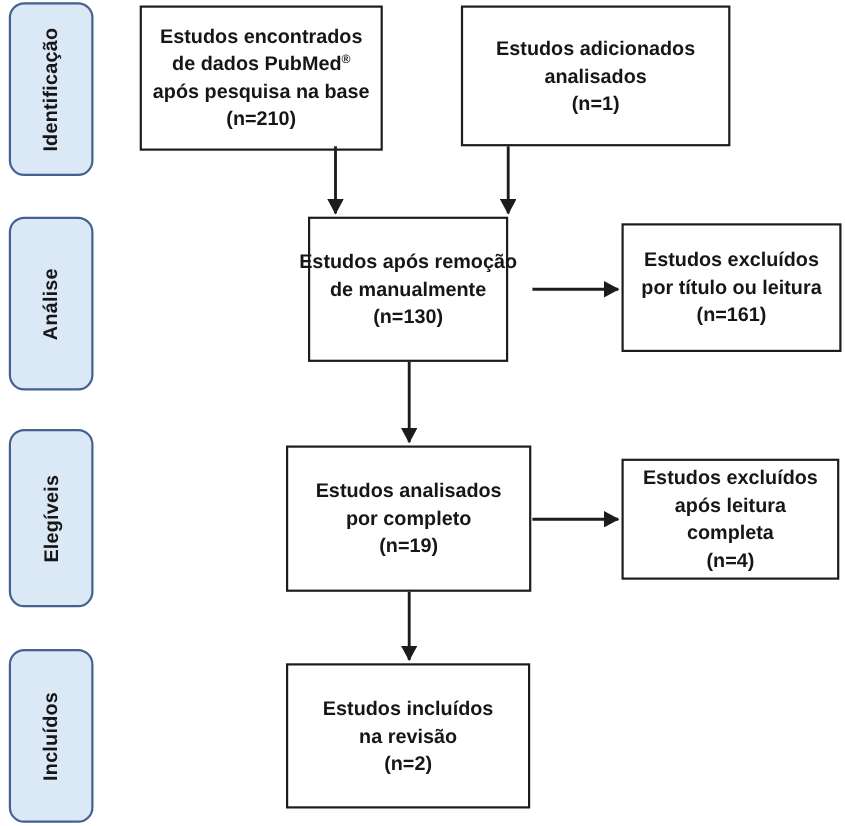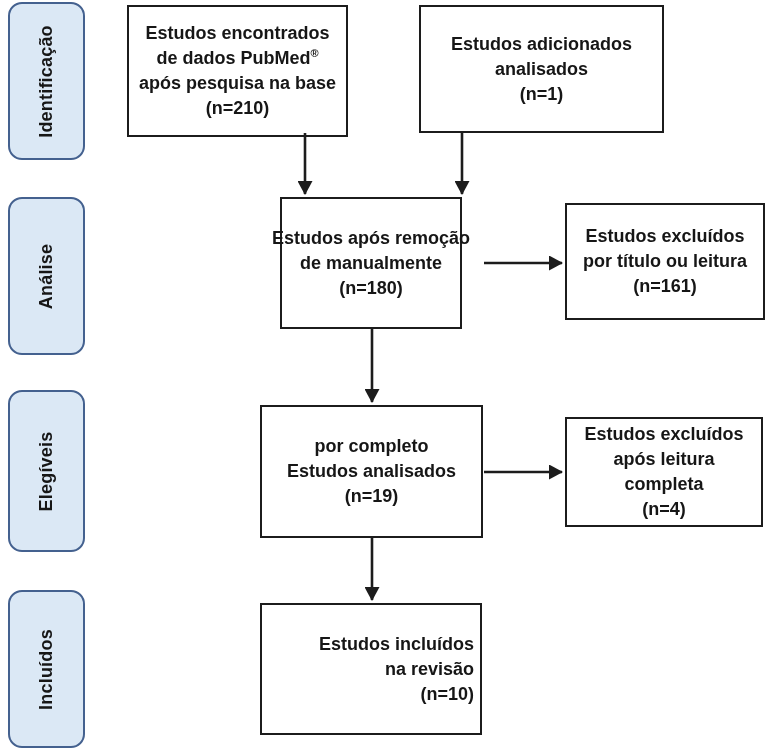--- a/index.html
+++ b/index.html
@@ -93,46 +93,46 @@
 
   <div class="fbox" style="left:419px; top:5px; width:245px; height:128px;">
     <span class="ln">Estudos adicionados</span>
     <span class="ln">analisados</span>
     <span class="ln">(n=1)</span>
   </div>
 
   <div class="fbox" style="left:260px; top:197px; width:182px; height:132px;margin-left:20px;">
     <span class="ln">Estudos após remoção</span>
     <span class="ln">de manualmente</span>
-    <span class="ln">(n=180)</span>
+    <span class="ln">(n=130)</span>
   </div>
 
   <div class="fbox" style="left:565px; top:203px; width:200px; height:117px;">
     <span class="ln">Estudos excluídos</span>
     <span class="ln">por título ou leitura</span>
     <span class="ln">(n=161)</span>
   </div>
 
   <div class="fbox" style="left:260px; top:405px; width:223px; height:133px;">
+    <span class="ln">Estudos analisados</span>
     <span class="ln">por completo</span>
-    <span class="ln">Estudos analisados</span>
     <span class="ln">(n=19)</span>
   </div>
 
   <div class="fbox" style="left:565px; top:417px; width:198px; height:110px;">
     <span class="ln">Estudos excluídos</span>
     <span class="ln">após leitura</span>
     <span class="ln">completa</span>
     <span class="ln">(n=4)</span>
   </div>
 
-  <div class="fbox" style="left:260px; top:603px; width:222px; height:132px;align-items:flex-end;">
+  <div class="fbox" style="left:260px; top:603px; width:222px; height:132px;">
     <span class="ln">Estudos incluídos</span>
     <span class="ln">na revisão</span>
-    <span class="ln">(n=10)</span>
+    <span class="ln">(n=2)</span>
   </div>
 
   <svg class="arrows" viewBox="0 0 768 751" xmlns="http://www.w3.org/2000/svg">
     <defs>
       <marker id="ah" markerUnits="userSpaceOnUse" markerWidth="15" markerHeight="15" refX="13" refY="7.5" orient="auto">
         <path class="head" d="M0,0 L14,7.5 L0,15 Z"></path>
       </marker>
     </defs>
 
     <line x1="305" y1="133" x2="305" y2="194" marker-end="url(#ah)"></line>

